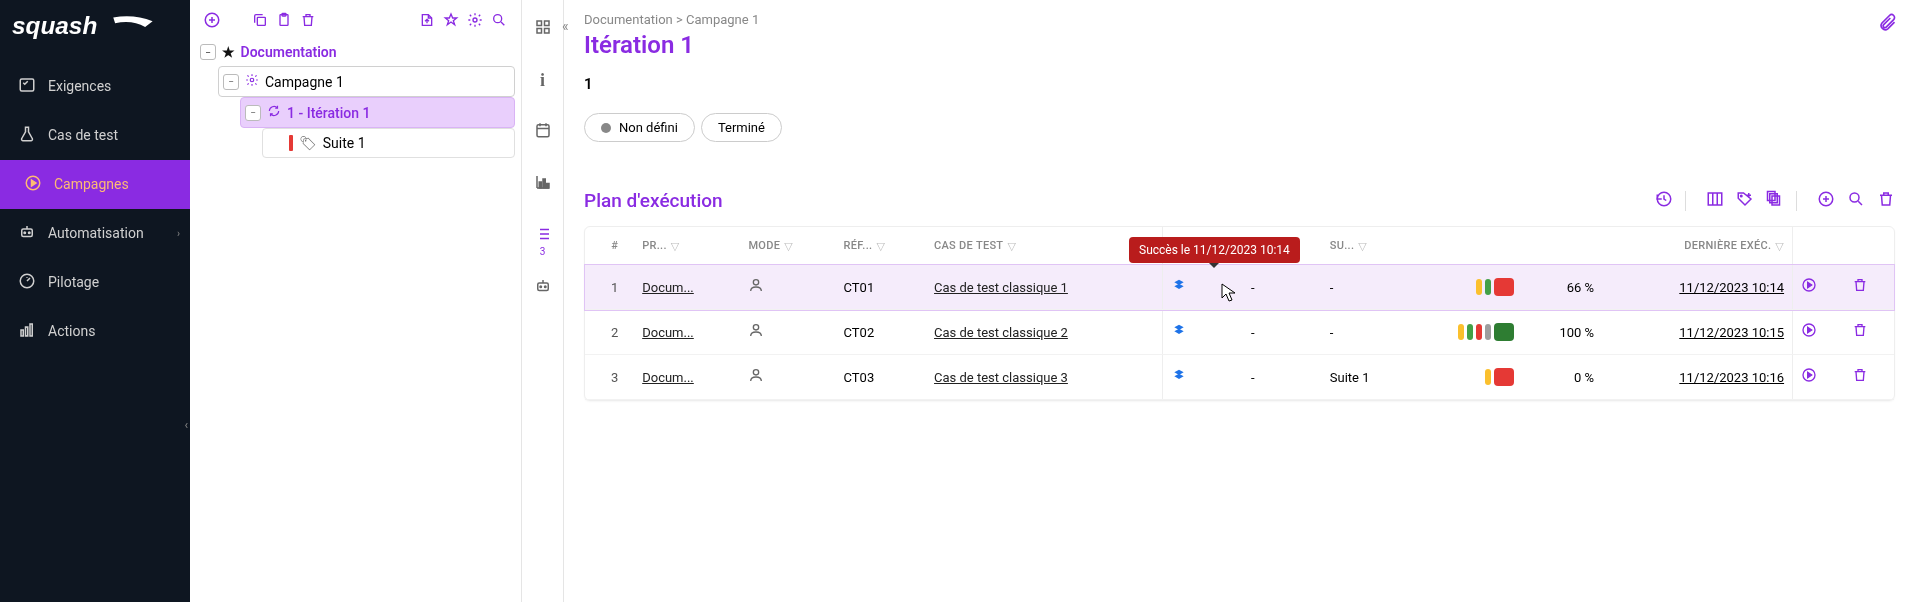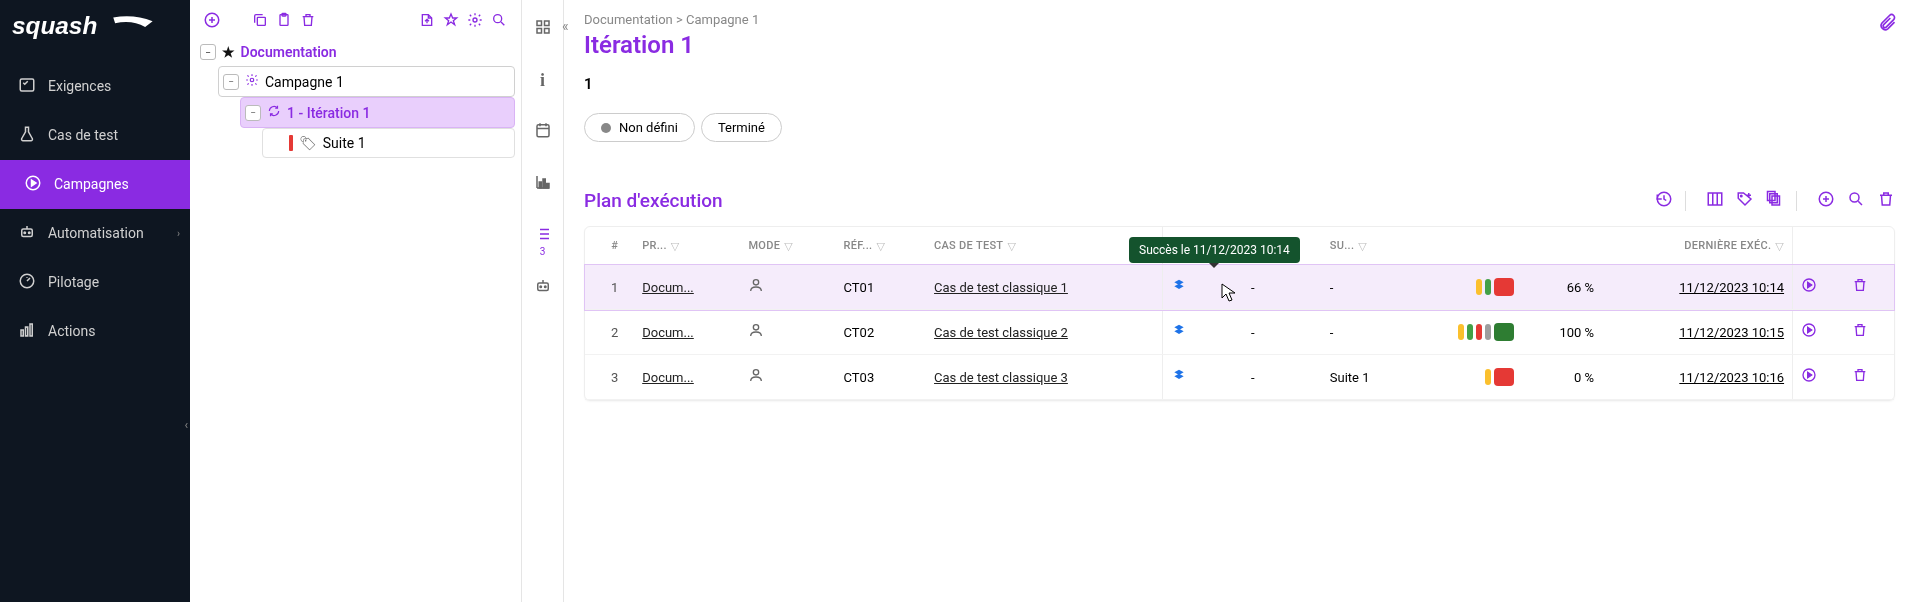--- a/index.html
+++ b/index.html
@@ -1,21 +1,21 @@
 <!DOCTYPE html>
 <html><head>
 <meta charset="utf-8">
 <style>
 * { box-sizing: border-box; margin: 0; padding: 0; font-family: -apple-system, BlinkMacSystemFont, "Segoe UI", Roboto, sans-serif; }
 body { width: 1919px; height: 602px; overflow: hidden; background: #fff; display: flex; }
 .sidebar { width: 190px; background: #0e1621; color: #fff; display: flex; flex-direction: column; position: relative; }
 .logo { padding: 10px 12px 14px; }
 .logo svg { width: 150px; height: auto; }
 .nav-item { display: flex; align-items: center; gap: 12px; padding: 14px 18px; font-size: 14px; color: #d0d0d0; cursor: pointer; position: relative; }
-.nav-item.active { background: #8a2be2; color: #ffffff; padding-left: 24px; }
+.nav-item.active { background: #8a2be2; color: #fdba74; padding-left: 24px; }
 .nav-item .chev { position: absolute; right: 10px; font-size: 10px; color: #888; }
 .collapse-handle { position: absolute; bottom: 50%; right: 2px; color: #888; font-size: 12px; cursor: pointer; bottom:170px;}
 .tree-panel { width: 332px; border-right: 1px solid #e5e5e5; display: flex; flex-direction: column; }
 .tree-toolbar { display: flex; align-items: center; gap: 4px; padding: 10px 12px 8px; color: #8a2be2; }
 .tree-toolbar .spacer { flex: 1; }
 .tree-toolbar .ticon { width: 20px; height: 20px; display:flex;align-items:center;justify-content:center; cursor: pointer; font-size: 16px; }
 .tree { padding: 0 6px; font-size: 14px; }
 .tree-row { display: flex; align-items: center; gap: 6px; padding: 6px 4px; border-radius: 3px; cursor: pointer; }
 .tree-row .toggle { width: 16px; height: 16px; border: 1px solid #bbb; border-radius: 3px; display: flex; align-items: center; justify-content: center; font-size: 10px; color: #666; background:#fff; }
 .tree-row .toggle.empty { border: none; }
@@ -62,21 +62,21 @@
 td .play { color: #8a2be2; font-size: 16px; cursor:pointer;}
 td .trash { color: #8a2be2; font-size: 16px; cursor:pointer;}
 .statpills { display: flex; gap: 3px; align-items: center; justify-content:flex-end;}
 .statpills .sp { width: 6px; height: 16px; border-radius: 3px; }
 .statpills .sp.big { width: 20px; height: 18px; border-radius: 4px; }
 .c-y { background: #fbc02d; }
 .c-g { background: #43a047; }
 .c-r { background: #e53935; }
 .c-gr { background: #9e9e9e; }
 .c-dg { background: #2e7d32; }
-.tooltip { position: absolute; background: #14532d; color: #fff; font-size: 12px; padding: 6px 10px; border-radius: 4px; white-space: nowrap; z-index: 10; }
+.tooltip { position: absolute; background: #b91c1c; color: #fff; font-size: 12px; padding: 6px 10px; border-radius: 4px; white-space: nowrap; z-index: 10; }
 .tooltip::after { content:''; position:absolute; bottom:-5px; left:50%; transform:translateX(-50%); border:5px solid transparent; border-top-color:#333; border-bottom:none;}
 .cursor { position: absolute; width: 16px; height: 20px; z-index: 11; pointer-events:none;}
 .colsep { border-left: 1px solid #eee; }
 .side-icon svg { width:18px; height:18px; }
 .logo-text { font-family: Arial, sans-serif; font-weight:700; font-style:italic; font-size:26px; fill:#fff;}
 </style>
 </head>
 <body>
 
 <div class="sidebar">

